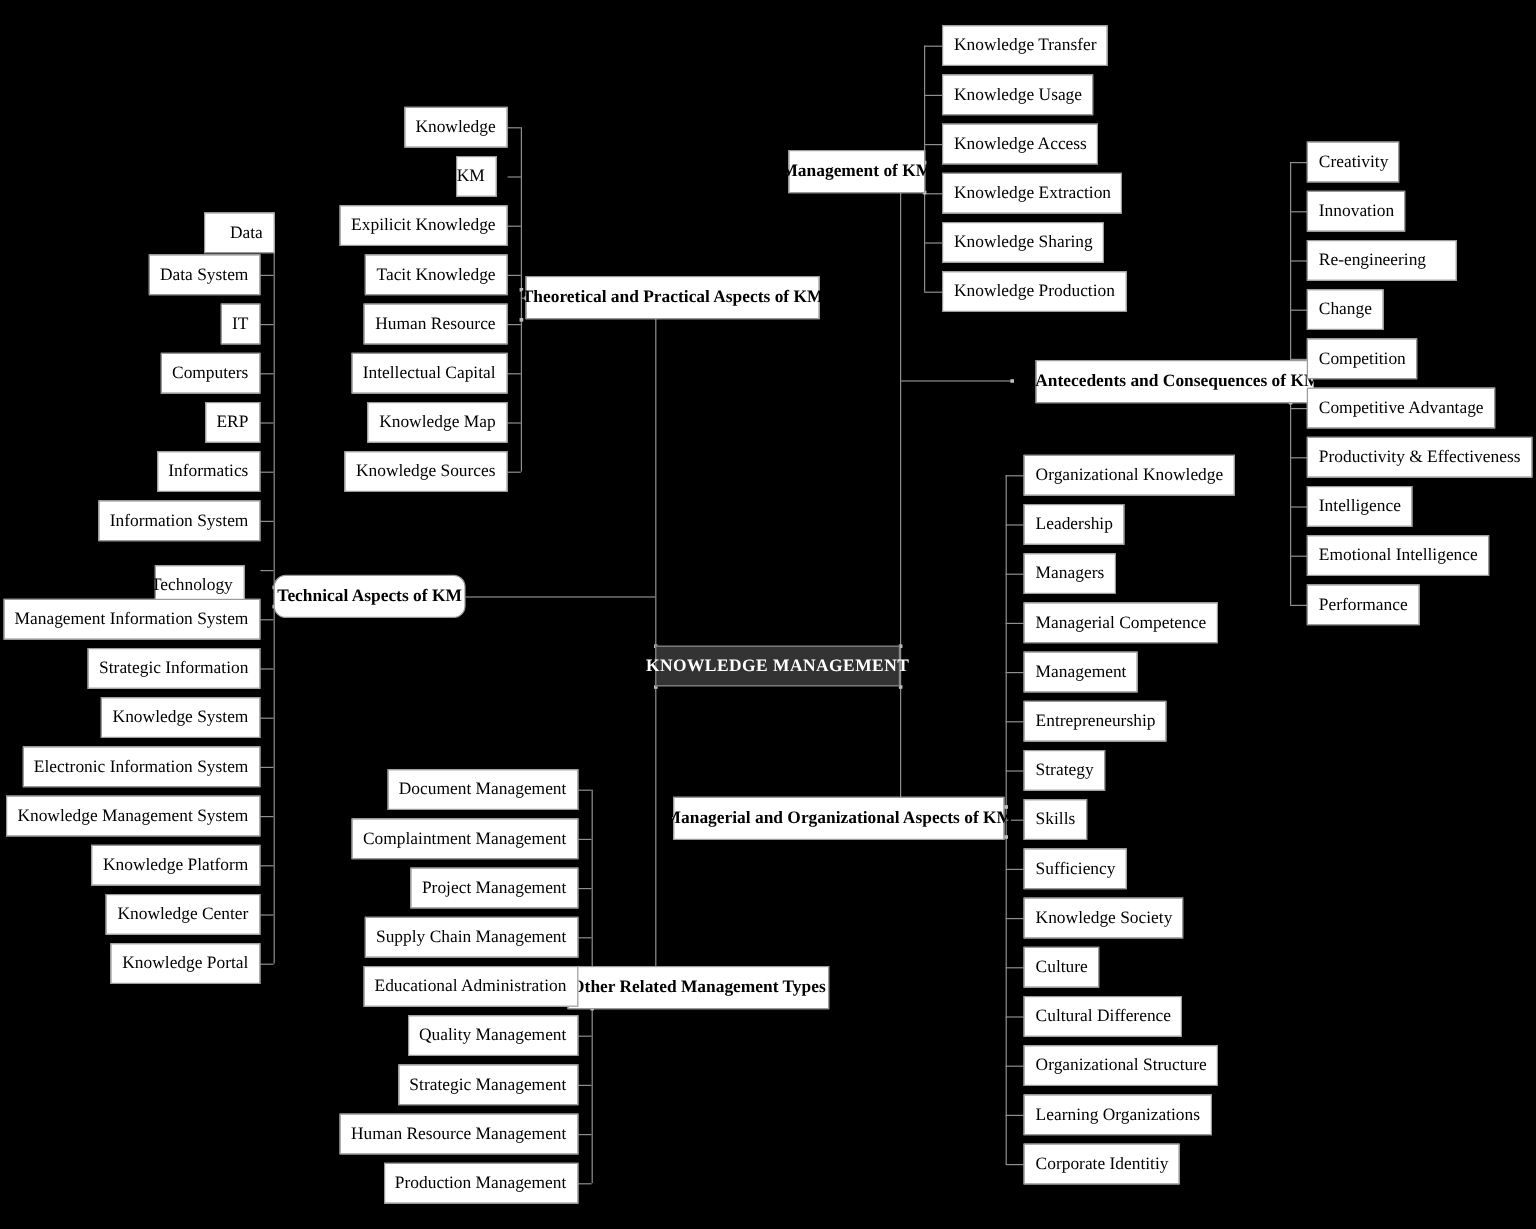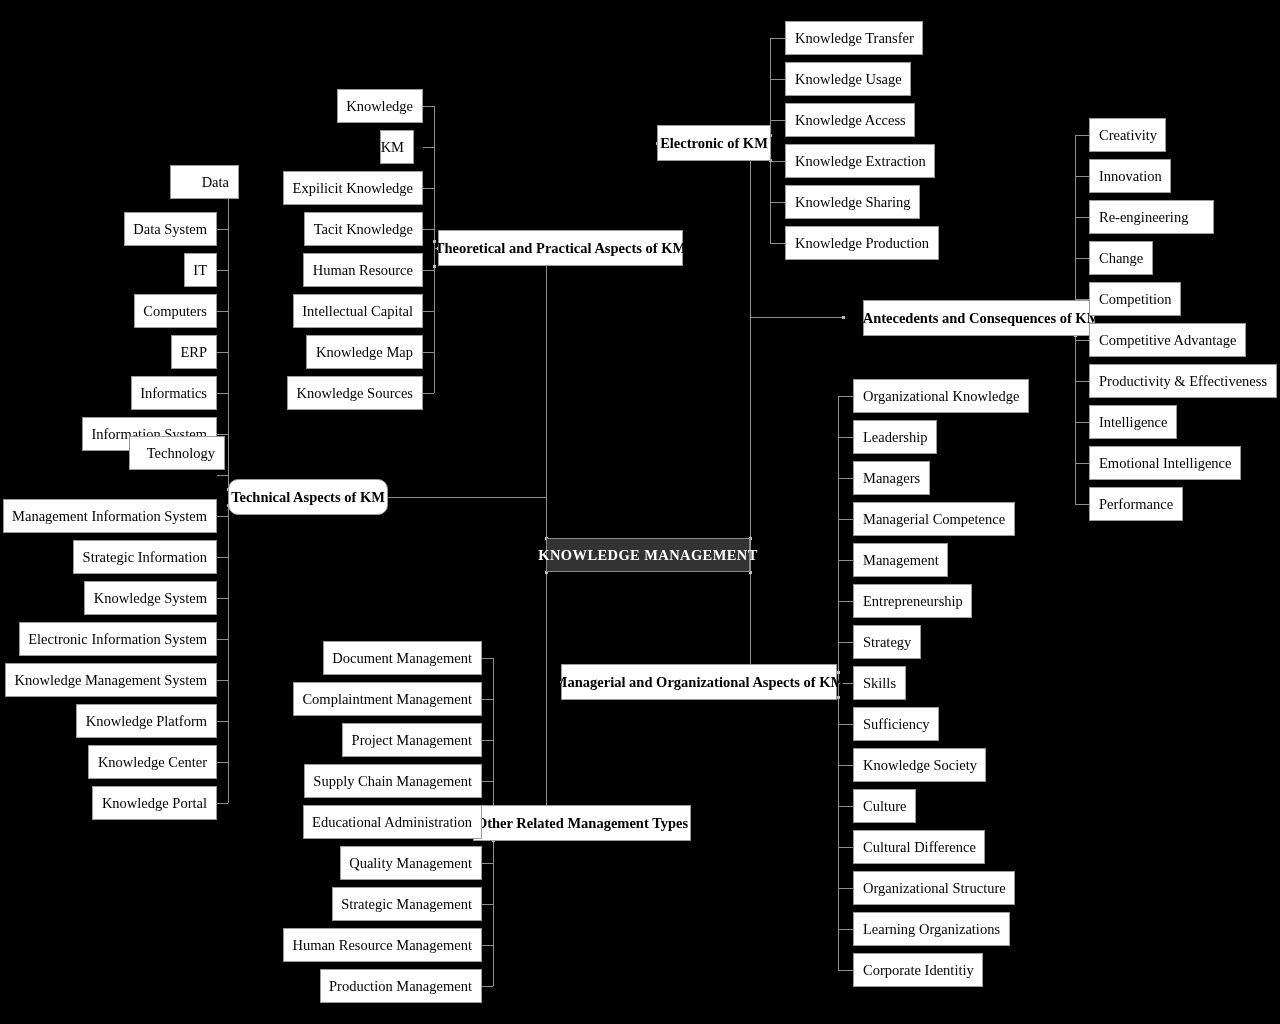--- a/index.html
+++ b/index.html
@@ -182,35 +182,35 @@
     </div>
 
   <div class="root" id="root-node" style="left:546px; top:538px; width:204px;">KNOWLEDGE MANAGEMENT</div>
 
   <div class="node branch" id="branch-technical" style="left:228px; top:479px; width:160px;border-radius:10px;">Technical Aspects of KM</div>
 
   <div class="node branch" id="branch-theoretical" style="left:438px; top:230px; width:245px;">Theoretical and Practical Aspects of KM</div>
 
   <div class="node branch" id="branch-other" style="left:473px; top:805px; width:218px;">Other Related Management Types</div>
 
-  <div class="node branch" id="branch-processes" style="left:657px; top:125px; width:114px;">Electronic of KM</div>
+  <div class="node branch" id="branch-processes" style="left:657px; top:125px; width:114px;">Management of KM</div>
 
   <div class="node branch" id="branch-antecedents" style="left:863px; top:300px; width:232px;padding-left:16px;">Antecedents and Consequences of KM</div>
 
   <div class="node branch" id="branch-managerial" style="left:561px; top:664px; width:276px;">Managerial and Organizational Aspects of KM</div>
 
   <div id="leaves-technical">
-      <div class="node leaf align-right" style="top: 165px; width: 69px; left: 170px;">Data</div>
+      <div class="node leaf align-right" style="top: 177px; width: 59px; left: 170px;">Data</div>
       <div class="node leaf align-right" style="top: 212px; width: 93px; left: 124px;">Data System</div>
       <div class="node leaf align-right" style="top: 253px; width: 33px; left: 184px;">IT</div>
       <div class="node leaf align-right" style="top: 294px; width: 83px; left: 134px;">Computers</div>
       <div class="node leaf align-right" style="top: 335px; width: 46px; left: 171px;">ERP</div>
       <div class="node leaf align-right" style="top: 376px; width: 86px; left: 131px;">Informatics</div>
       <div class="node leaf align-right" style="top: 417px; width: 135px; left: 82px;">Information System</div>
-      <div class="node leaf align-right" style="top: 436px; width: 96px; left: 129px;">Technology</div>
+      <div class="node leaf align-right" style="top: 471px; width: 75px; left: 129px;">Technology</div>
       <div class="node leaf align-right" style="top: 499px; width: 214px; left: 3px;">Management Information System</div>
       <div class="node leaf align-right" style="top: 540px; width: 144px; left: 73px;">Strategic Information</div>
       <div class="node leaf align-right" style="top: 581px; width: 133px; left: 84px;">Knowledge System</div>
       <div class="node leaf align-right" style="top: 622px; width: 198px; left: 19px;">Electronic Information System</div>
       <div class="node leaf align-right" style="top: 663px; width: 212px; left: 5px;">Knowledge Management System</div>
       <div class="node leaf align-right" style="top: 704px; width: 141px; left: 76px;">Knowledge Platform</div>
       <div class="node leaf align-right" style="top: 745px; width: 129px; left: 88px;">Knowledge Center</div>
       <div class="node leaf align-right" style="top: 786px; width: 125px; left: 92px;">Knowledge Portal</div>
     </div>
   <div id="leaves-theoretical">

